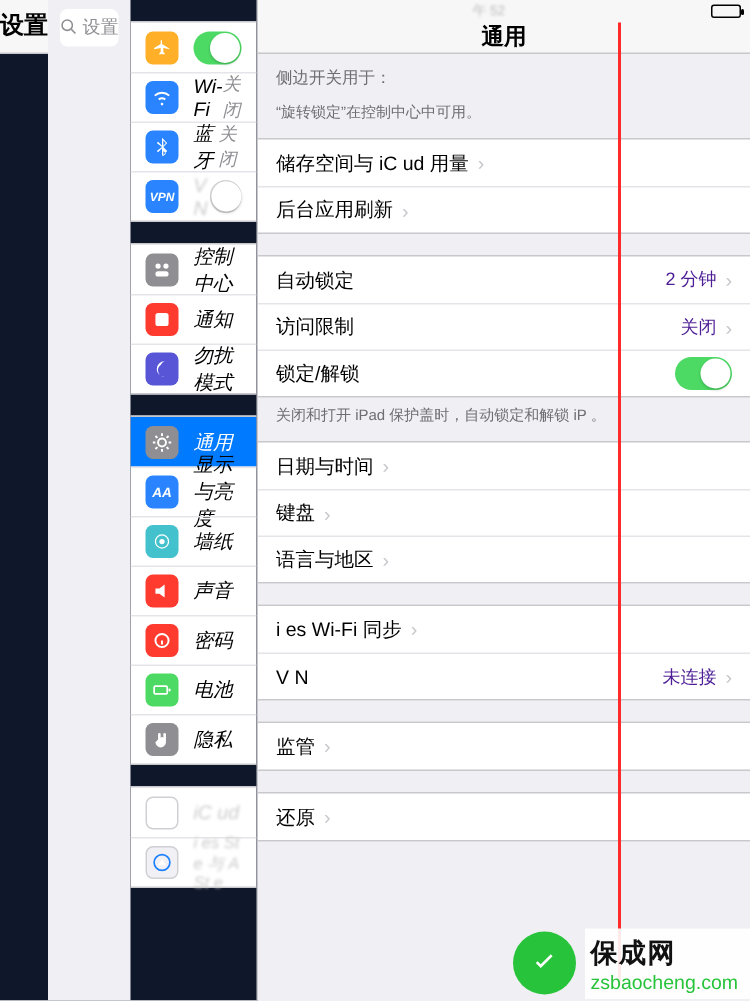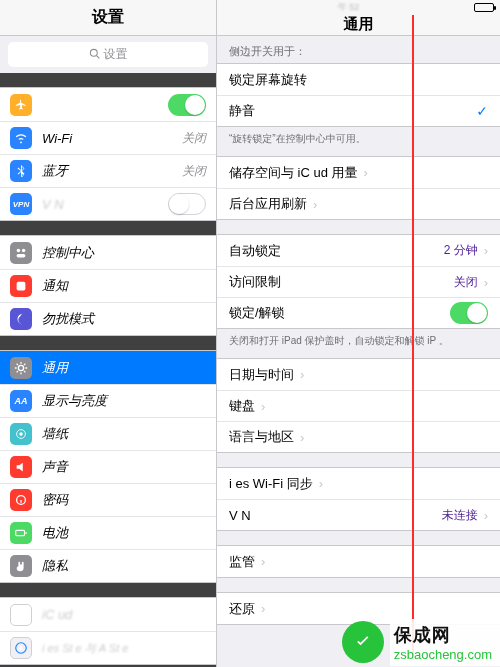--- a/index.html
+++ b/index.html
@@ -1,20 +1,20 @@
 <!DOCTYPE html>
 <html><head>
 <meta charset="utf-8">
 <style>
   * { box-sizing: border-box; margin: 0; padding: 0; font-family: -apple-system, "Helvetica Neue", Arial, sans-serif; }
   html, body { width: 500px; height: 667px; overflow: hidden; background: #efeff4; }
   #screen { position: relative; width: 500px; height: 667px; background: #efeff4; display: flex; }
 
   
-  .sidebar { width: 217px; height: 100%; border-right: 1px solid #c8c8cc; display: flex; flex-direction: column; background: #404040; }
+  .sidebar { width: 172px; height: 100%; border-right: 1px solid #c8c8cc; display: flex; background: #0f172a; }
   .sb-header { height: 36px; display: flex; align-items: center; justify-content: center; font-size: 16px; font-weight: 600; color: #000; background: #f7f7f7; border-bottom: 1px solid #c8c8cc; }
   .sb-search-wrap { padding: 6px 8px; background: #efeff4; }
   .sb-search { width: 100%; height: 25px; border-radius: 5px; background: #fff; display: flex; align-items: center; justify-content: center; color: #8e8e93; font-size: 12px; gap: 4px; }
   .sb-scroll { flex: 1; overflow-y: hidden; }
   .sb-group { margin-top: 14px; background: #fff; border-top: 1px solid #c8c8cc; border-bottom: 1px solid #c8c8cc; font-style: italic; }
   .sb-row { height: 33px; display: flex; align-items: center; padding: 0 10px; border-top: 1px solid #e5e5e9; font-size: 13px; color: #000; position: relative; }
   .sb-row:first-child { border-top: 0; }
   .sb-row-sel { background: #007aff; color: #fff; }
   .sb-icon { width: 22px; height: 22px; border-radius: 5px; margin-right: 10px; display: flex; align-items: center; justify-content: center; color: #fff; font-size: 11px; flex: 0 0 22px; }
   .sb-icon svg { width: 14px; height: 14px; fill: #fff; }
@@ -232,29 +232,20 @@
     <div class="status-bar">
       <span class="status-left"></span>
       <span class="status-mid">午  52</span>
       <span class="battery"><span class="fill"></span></span>
     </div>
     <div class="dt-header">通用</div>
 
     <div class="dt-scroll">
 
       <div class="dt-caption">侧边开关用于：</div>
-      <div class="dt-group">
-        <div class="dt-row">
-          <span>锁定屏幕旋转</span>
-        </div>
-        <div class="dt-row">
-          <span>静音</span>
-          <span class="check">✓</span>
-        </div>
-      </div>
       <div class="dt-footer-note">“旋转锁定”在控制中心中可用。</div>
 
       <div class="dt-group" style="margin-top:10px">
         <div class="dt-row">
           <span>储存空间与 iC   ud 用量</span>
           <span class="chevron">›</span>
         </div>
         <div class="dt-row">
           <span>后台应用刷新</span>
           <span class="chevron">›</span>

